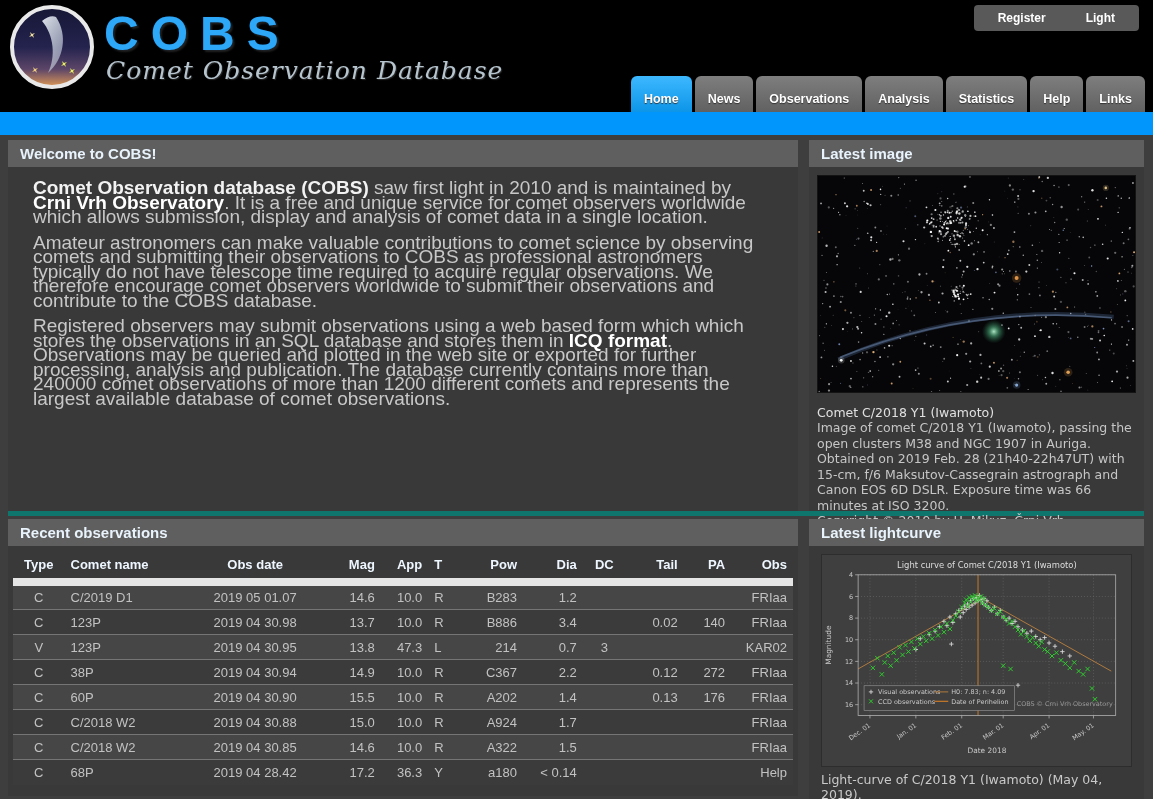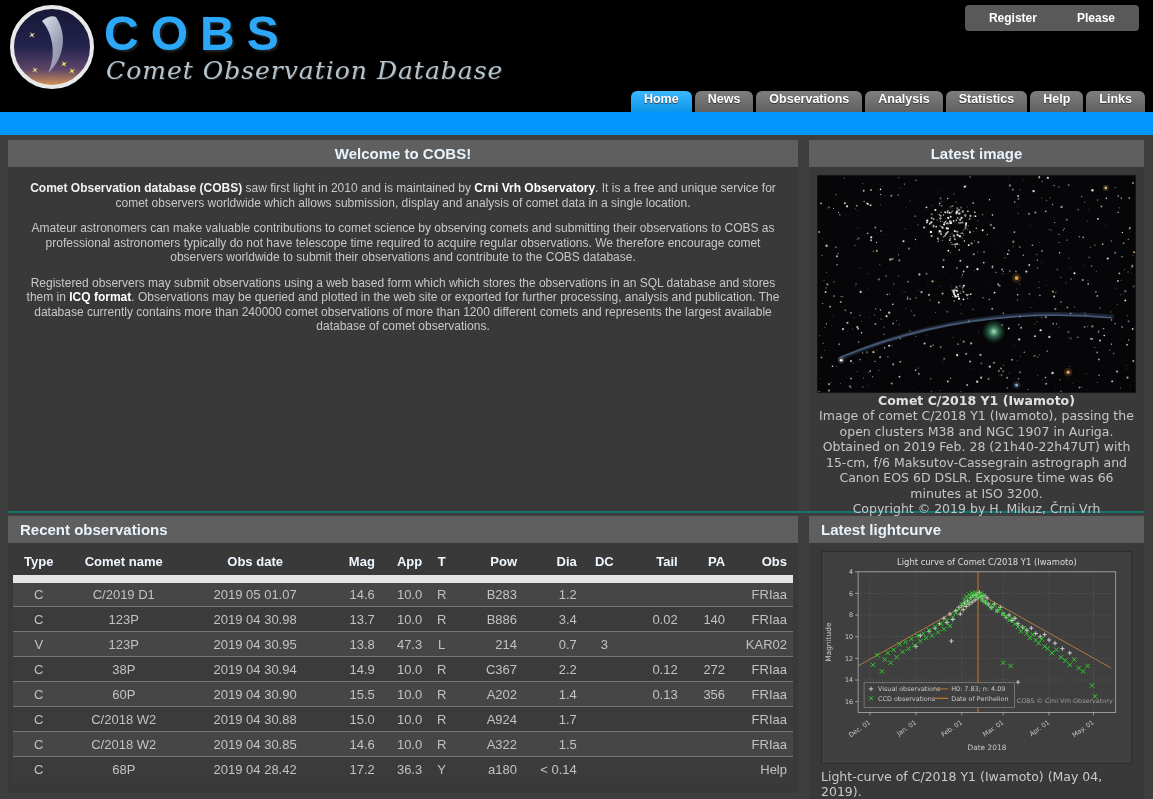--- a/index.html
+++ b/index.html
@@ -25,58 +25,58 @@
   .auth-box {
     position:absolute; right:14px; top:5px;
     background:#595959; border-radius:4px;
     display:flex; gap:40px; padding:6px 24px;
   }
   .auth-box span { color:#fff; font-weight:bold; font-size:12px; cursor:pointer; }
   .nav-tabs { position:absolute; right:8px; bottom:0; display:flex; gap:3px; }
   .tab {
     background:linear-gradient(#7e7e7e,#616161);
     color:#fff; font-weight:bold; font-size:12.5px;
-    padding:1px 13px 6px; border-radius:6px 6px 0 0;
+    padding:16px 13px 6px; border-radius:6px 6px 0 0;
     text-shadow:0 1px 1px #333; cursor:pointer;
   }
   .tab.active { background:linear-gradient(#3db8ff,#0d95e8); }
   .blue-strip { height:23px; background:#0096fb; }
   
   .main { padding:5px 9px 0 8px; }
   .row { display:flex; gap:11px; }
-  .row1 { border-bottom:2px solid #0f766e;text-align:center; }
+  .row1 { border-bottom:5px solid #0f766e; }
   .row2 { margin-top:3px; }
   .col-main { width:790px; }
   .col-side { width:335px; }
   .panel-hdr {
     height:27px; line-height:27px; background:#5f5f5f;
     color:#e9f3fc; font-weight:bold; font-size:15px; padding:0 12px;
   }
   .panel-body { background:#393939; }
   
   .welcome-body { height:344px; padding:3px 13px; }
-  .welcome-body p { font-size:12px; line-height:14.5px; color:#c8c8c8; margin:11px 0; }
+  .welcome-body p { font-size:19px; line-height:14.5px; color:#c8c8c8; margin:11px 12px; }
   .welcome-body .b { font-weight:bold; color:#f2f2f2; }
   .welcome-body a { color:#fff; font-weight:bold; text-decoration:none; }
   
   .image-body { height:344px; padding:8px; font-family:"DejaVu Sans", sans-serif; }
   .star-image { width:319px; height:218px; background:#050505; border:1px solid #141414; display:block; }
-  .img-caption-title { font-size:12.5px; font-weight:bold; color:#e0e0e0; margin-top:0; }
+  .img-caption-title { font-size:12.5px; font-weight:normal; color:#e0e0e0; margin-top:12px; }
   .img-caption { font-size:12.5px; line-height:15.5px; color:#c6c6c6; }
   
   .obs-body { min-height:250px; padding:6px 5px 0; }
   table { width:100%; border-collapse:collapse; table-layout:fixed; }
   th { color:#eef6ff; font-size:13px; font-weight:bold; padding:5px 6px 6px; }
   thead tr { border-bottom:8px solid #e5e5e5; }
   td { color:#c2c2c2; font-size:13px; padding:4px 6px; height:25px; }
   tbody tr { border-top:1px solid #757575; }
   tbody tr:first-child { border-top:none; }
   tbody tr:nth-child(odd) { background:#464646; }
   tbody tr:nth-child(even) { background:#3b3b3b; }
-  .al-c { text-align:center; } .al-l { text-align:center; } .al-r { text-align:right; }
+  .al-c { text-align:center; } .al-l { text-align:left; } .al-r { text-align:right; }
   
   .chart-body { min-height:250px; padding:8px 12px 0; font-family:"DejaVu Sans", sans-serif; }
   .chart-frame { width:311px; height:213px; background:#3f3f3f; border:1px solid #2d2d2d; display:block; }
   .lc-caption { font-size:12.5px; color:#c9c9c9; margin-top:5px; }
 </style>
 </head>
 <body>
 
 <div class="site-header">
   <svg class="logo" viewBox="0 0 84 84">
@@ -96,21 +96,21 @@
     <path d="M 46,12 C 58,30 54,54 38,68 C 46,52 44,30 32,16 C 37,12 42,10 46,12 Z" fill="url(#cg)"></path>
     <path d="M20,27 l2,2 l3,-1 l-2,2 l1,3 l-2,-2 l-3,1 l2,-2 Z" fill="#f0e0a0"></path>
     <path d="M52,56 l2,2 l3,-1 l-2,2 l1,3 l-2,-2 l-3,1 l2,-2 Z" fill="#e8f060"></path>
     <path d="M60,63 l2,2 l3,-1 l-2,2 l1,3 l-2,-2 l-3,1 l2,-2 Z" fill="#e8f060"></path>
     <path d="M23,62 l2,2 l3,-1 l-2,2 l1,3 l-2,-2 l-3,1 l2,-2 Z" fill="#f0d080"></path>
   </svg>
   <div class="brand-title">COBS</div>
   <div class="brand-subtitle">Comet Observation Database</div>
   <div class="auth-box">
     <span>Register</span>
-    <span>Please</span>
+    <span>Light</span>
   </div>
   <div class="nav-tabs">
       <div class="tab active">Home</div>
       <div class="tab">News</div>
       <div class="tab">Observations</div>
       <div class="tab">Analysis</div>
       <div class="tab">Statistics</div>
       <div class="tab">Help</div>
       <div class="tab">Links</div>
     </div>
@@ -994,21 +994,21 @@
                 <td class="al-c">C</td>
                 <td class="al-l">60P</td>
                 <td class="al-c">2019 04 30.90</td>
                 <td class="al-r">15.5</td>
                 <td class="al-r">10.0</td>
                 <td class="al-l">R</td>
                 <td class="al-r">A202</td>
                 <td class="al-r">1.4</td>
                 <td class="al-c"></td>
                 <td class="al-r">0.13</td>
-                <td class="al-r">356</td>
+                <td class="al-r">176</td>
                 <td class="al-r">FRIaa</td>
               </tr>
               <tr>
                 <td class="al-c">C</td>
                 <td class="al-l">C/2018 W2</td>
                 <td class="al-c">2019 04 30.88</td>
                 <td class="al-r">15.0</td>
                 <td class="al-r">10.0</td>
                 <td class="al-l">R</td>
                 <td class="al-r">A924</td>

